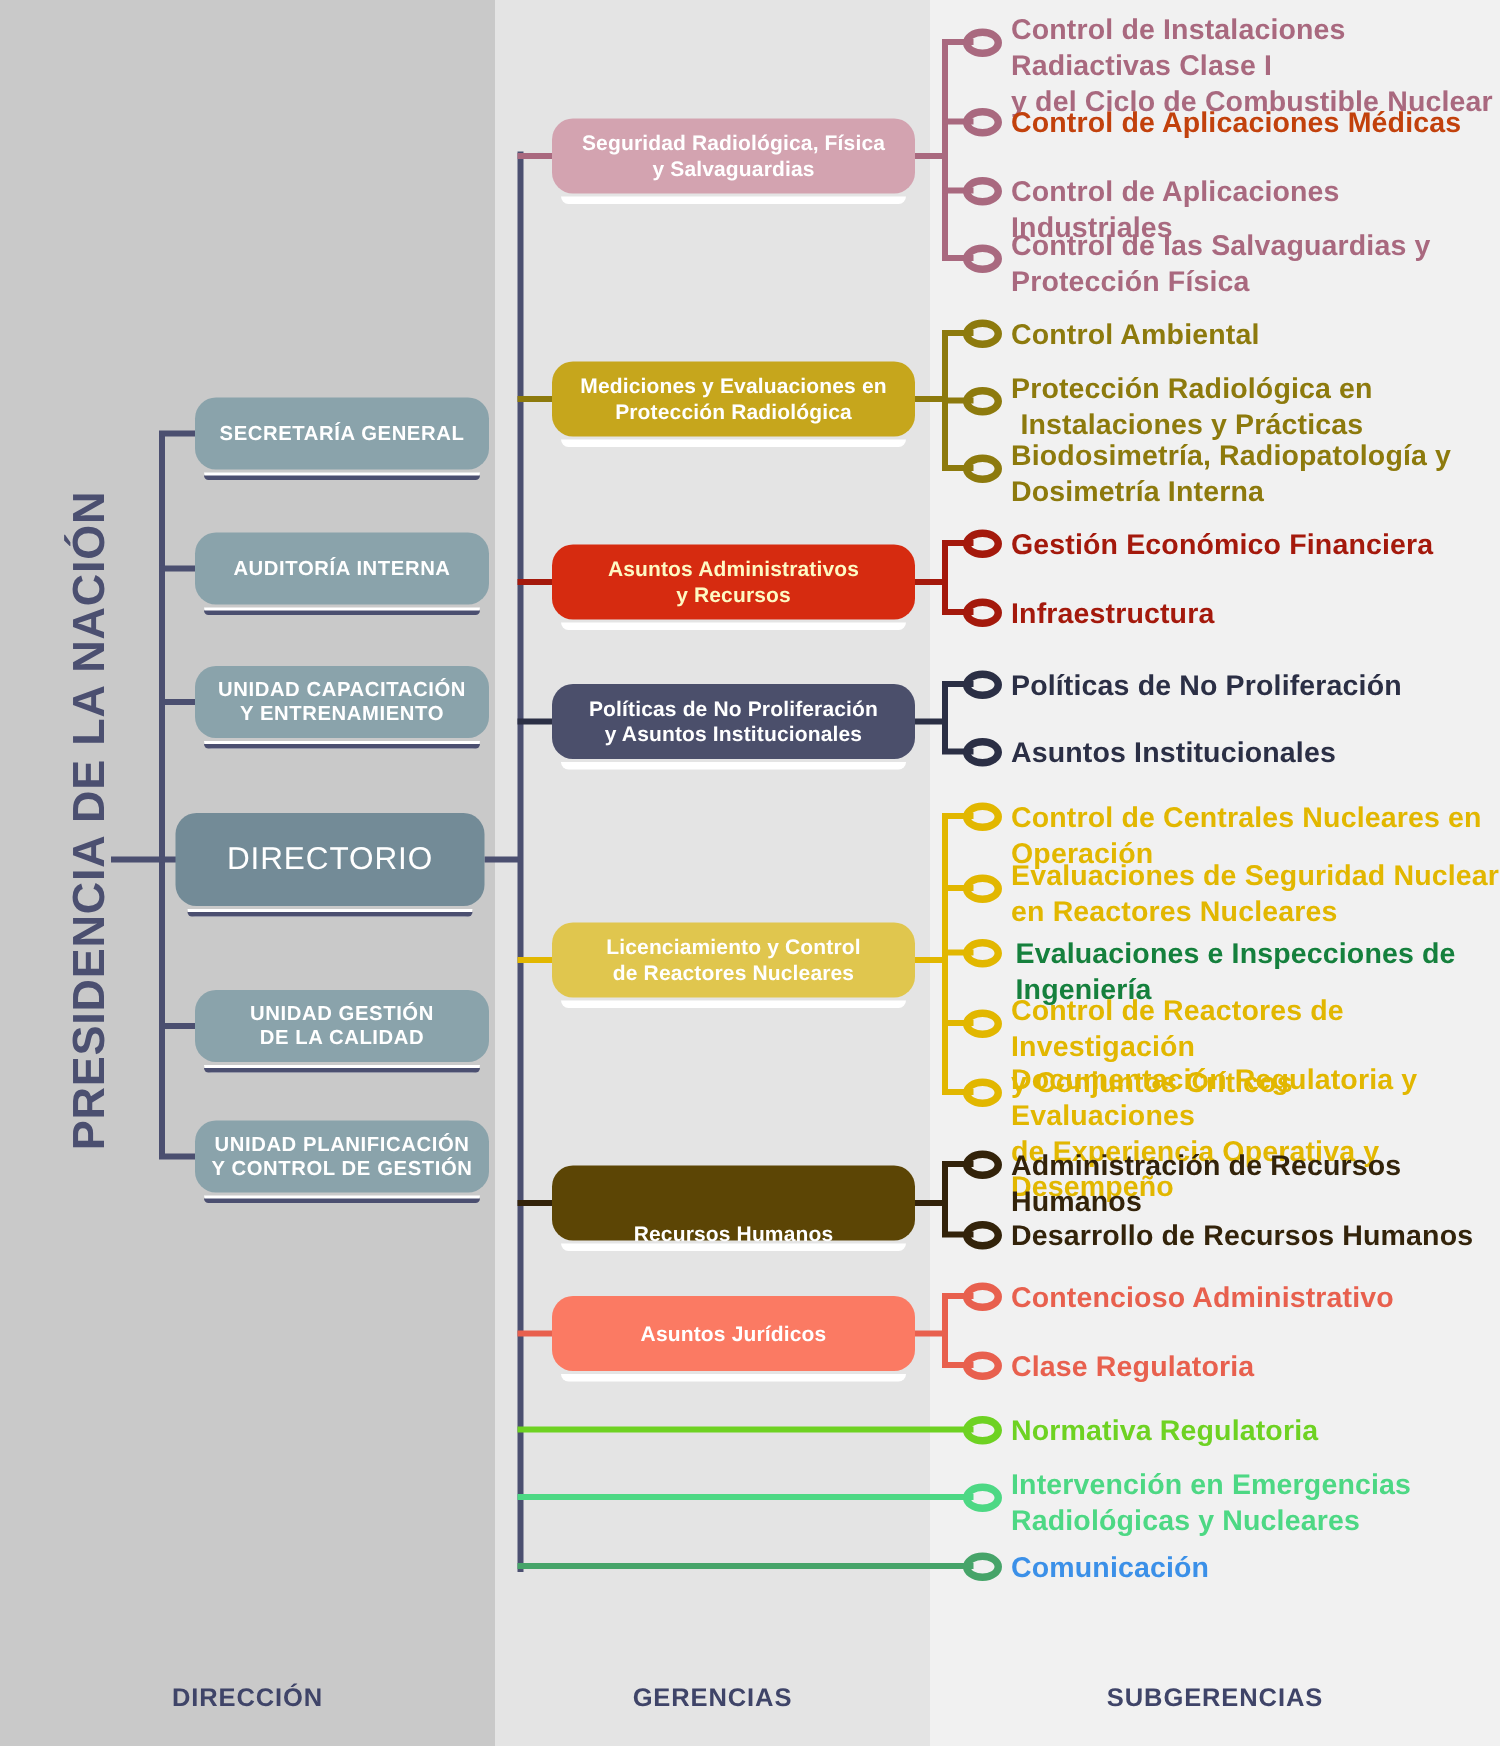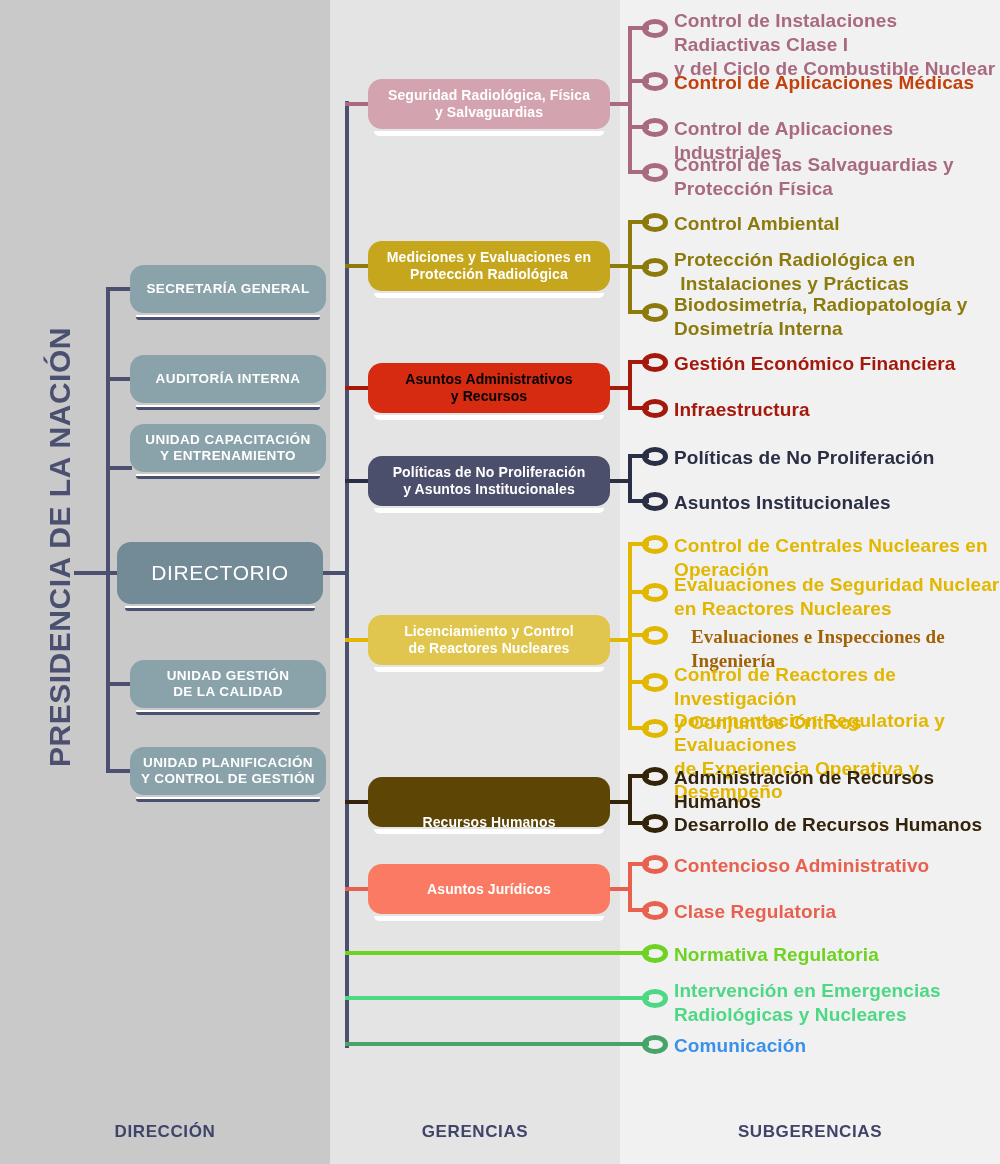--- a/index.html
+++ b/index.html
@@ -123,21 +123,21 @@
       <div class="node staff" style="top: 265px; background: rgb(138, 163, 171);">
         <span style="white-space: pre-line; position: relative; z-index: 2;">SECRETARÍA GENERAL</span>
         <i class="shadow-bar"></i>
       </div>
       <div class="hline" style="left: 106px; top: 377px; width: 26px; background: rgb(75, 79, 112);"></div>
       <div class="node staff" style="top: 355px; background: rgb(138, 163, 171);">
         <span style="white-space: pre-line; position: relative; z-index: 2;">AUDITORÍA INTERNA</span>
         <i class="shadow-bar"></i>
       </div>
       <div class="hline" style="left: 106px; top: 466px; width: 26px; background: rgb(75, 79, 112);"></div>
-      <div class="node staff" style="top: 424px; background: rgb(138, 163, 171);">
+      <div class="node staff" style="top: 444px; background: rgb(138, 163, 171);">
         <span style="white-space: pre-line; position: relative; z-index: 2;">UNIDAD CAPACITACIÓN
 Y ENTRENAMIENTO</span>
         <i class="shadow-bar"></i>
       </div>
       <div class="hline" style="left: 106px; top: 682px; width: 26px; background: rgb(75, 79, 112);"></div>
       <div class="node staff" style="top: 660px; background: rgb(138, 163, 171);">
         <span style="white-space: pre-line; position: relative; z-index: 2;">UNIDAD GESTIÓN
 DE LA CALIDAD</span>
         <i class="shadow-bar"></i>
       </div>
@@ -159,21 +159,21 @@
 y Salvaguardias</span>
         <i class="shadow-bar"></i>
       </div>
       <div class="hline" style="left: 345px; top: 264px; width: 23px; background: rgb(141, 122, 13);"></div>
       <div class="node ger" style="top: 241px; background: rgb(198, 166, 28); color: rgb(255, 255, 255);">
         <span style="white-space: pre-line; position: relative; z-index: 2;">Mediciones y Evaluaciones en
 Protección Radiológica</span>
         <i class="shadow-bar"></i>
       </div>
       <div class="hline" style="left: 345px; top: 386px; width: 23px; background: rgb(164, 25, 12);"></div>
-      <div class="node ger" style="top: 363px; background: rgb(214, 43, 16); color: #000000;">
+      <div class="node ger" style="top: 363px; background: rgb(214, 43, 16); color: #fef9c3;">
         <span style="white-space: pre-line; position: relative; z-index: 2;">Asuntos Administrativos
 y Recursos</span>
         <i class="shadow-bar"></i>
       </div>
       <div class="hline" style="left: 345px; top: 479px; width: 23px; background: rgb(43, 47, 69);"></div>
       <div class="node ger" style="top: 456px; background: rgb(75, 79, 107); color: rgb(255, 255, 255);">
         <span style="white-space: pre-line; position: relative; z-index: 2;">Políticas de No Proliferación
 y Asuntos Institucionales</span>
         <i class="shadow-bar"></i>
       </div>
@@ -242,21 +242,21 @@
       <div class="vline" style="left: 628px; top: 544px; height: 184px; background: rgb(226, 183, 0);"></div>
       <div class="hline" style="left: 628px; top: 542px; width: 21px; background: rgb(226, 183, 0);"></div>
       <div class="ring" style="left: 642px; top: 534.5px; border-color: rgb(226, 183, 0);"></div>
       <div class="sub-label" style="color: rgb(226, 183, 0); left: 674px; top: 534px;">Control de Centrales Nucleares en Operación</div>
       <div class="hline" style="left: 628px; top: 590px; width: 21px; background: rgb(226, 183, 0);"></div>
       <div class="ring" style="left: 642px; top: 582.5px; border-color: rgb(226, 183, 0);"></div>
       <div class="sub-label" style="color: rgb(226, 183, 0); left: 674px; top: 573px;">Evaluaciones de Seguridad Nuclear
 en Reactores Nucleares</div>
       <div class="hline" style="left: 628px; top: 633px; width: 21px; background: rgb(226, 183, 0);"></div>
       <div class="ring" style="left: 642px; top: 625.5px; border-color: rgb(226, 183, 0);"></div>
-      <div class="sub-label" style="color: #a16207; left: 691px; top: 625px; font-family: Liberation Serif, serif;">Evaluaciones e Inspecciones de Ingeniería</div>
+      <div class="sub-label" style="color: #15803d; left: 677px; top: 625px;">Evaluaciones e Inspecciones de Ingeniería</div>
       <div class="hline" style="left: 628px; top: 680px; width: 21px; background: rgb(226, 183, 0);"></div>
       <div class="ring" style="left: 642px; top: 672.5px; border-color: rgb(226, 183, 0);"></div>
       <div class="sub-label" style="color: rgb(226, 183, 0); left: 674px; top: 663px;">Control de Reactores de Investigación
 y Conjuntos Críticos</div>
       <div class="hline" style="left: 628px; top: 726px; width: 21px; background: rgb(226, 183, 0);"></div>
       <div class="ring" style="left: 642px; top: 718.5px; border-color: rgb(226, 183, 0);"></div>
       <div class="sub-label" style="color: rgb(226, 183, 0); left: 674px; top: 709px;">Documentación Regulatoria y Evaluaciones
 de Experiencia Operativa y Desempeño</div>
       <div class="hline" style="left: 610px; top: 800px; width: 22px; background: rgb(51, 35, 10);"></div>
       <div class="vline" style="left: 628px; top: 776px; height: 47px; background: rgb(51, 35, 10);"></div>

